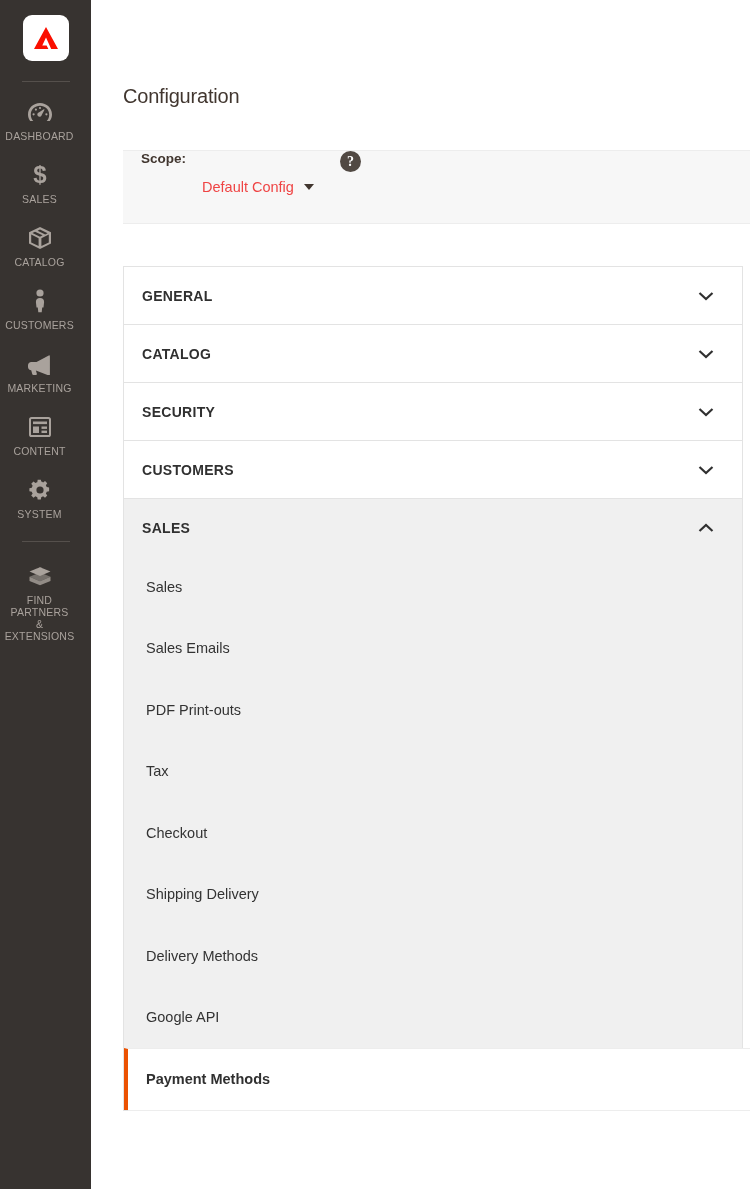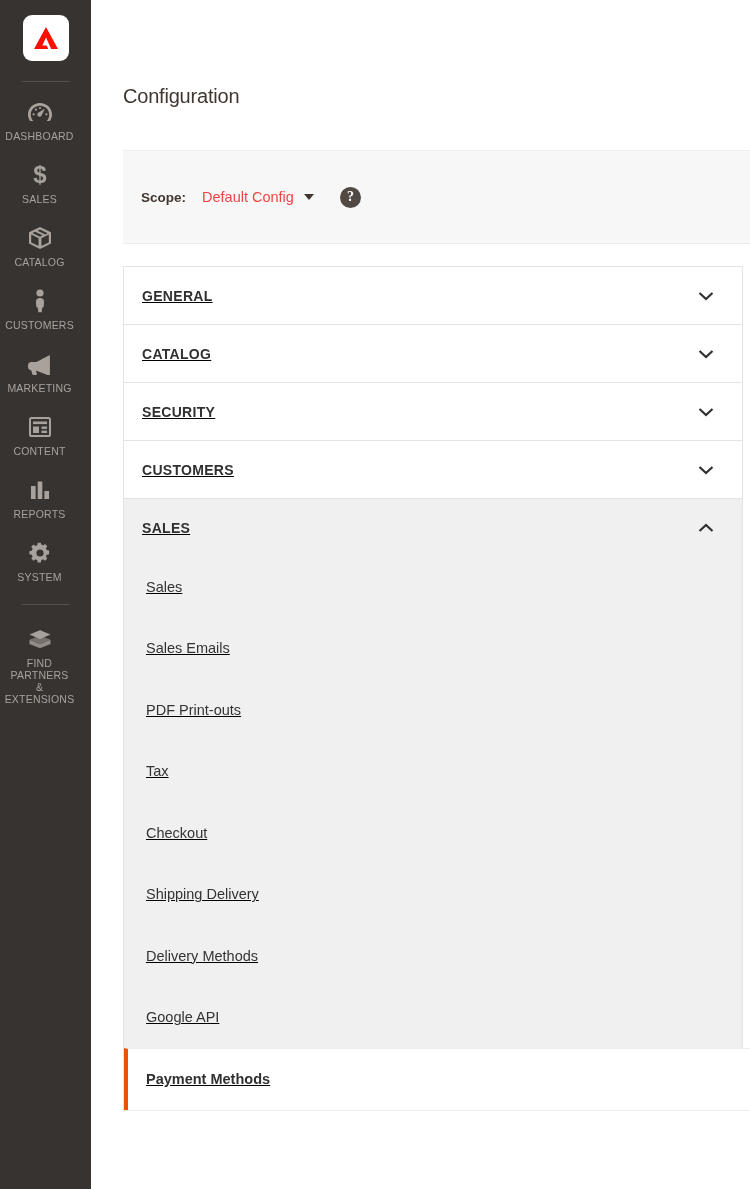--- a/index.html
+++ b/index.html
@@ -76,25 +76,25 @@
     padding: 78px 0 0 32px;
     letter-spacing: -0.2px;
     line-height: 36px;
   }
 
   
   .scope-bar {
     position: absolute;
     left: 32px; right: 0;
     top: 150px;
-    height: 94px;
+    height: 74px;
     background: #f7f7f7;
     border-top: 1px solid #ededed;
     border-bottom: 1px solid #ededed;
-    display: flex; align-items: center;
+    display: flex; 
     padding-left: 18px;
   }
   .scope-label {
     font-size: 13.5px; font-weight: bold;
     color: #41362f;
     margin-right: 16px;
   }
   .scope-select {
     display: flex; align-items: center;
     cursor: pointer;
@@ -123,21 +123,20 @@
   }
 
   
   .accordion {
     position: absolute;
     left: 32px; top: 266px;
     width: 620px;
     border: 1px solid #e3e3e3;
     border-bottom: none;
     background: #ffffff;
-    text-decoration: underline;
   }
   .acc-section { border-bottom: 1px solid #e3e3e3; }
   .acc-header {
     height: 57px;
     display: flex; align-items: center; justify-content: space-between;
     padding: 0 28px 0 18px;
     background: #ffffff;
     cursor: pointer;
   }
   .acc-header.open { background: #f0f0f0; }
@@ -242,30 +241,20 @@
           <span class="nav-icon">
             <svg width="24" height="24" viewBox="0 0 24 24">
               <rect x="2" y="3" width="20" height="18" rx="1.6" fill="none" stroke="#a9a29c" stroke-width="2"></rect>
               <rect x="5" y="6.5" width="14" height="2.6" class="ico-fill"></rect>
               <rect x="5" y="11.5" width="6" height="6.5" class="ico-fill"></rect>
               <rect x="13.5" y="11.5" width="5.5" height="2.4" class="ico-fill"></rect>
               <rect x="13.5" y="15.6" width="5.5" height="2.4" class="ico-fill"></rect>
             </svg>
           </span>
           <span class="nav-label">CONTENT</span>
-        </div>
-        <div class="nav-item">
-          <span class="nav-icon">
-            <svg width="24" height="24" viewBox="0 0 24 24">
-              <rect x="3" y="8" width="4.6" height="13" class="ico-fill"></rect>
-              <rect x="9.7" y="3.5" width="4.6" height="17.5" class="ico-fill"></rect>
-              <rect x="16.4" y="13" width="4.6" height="8" class="ico-fill"></rect>
-            </svg>
-          </span>
-          <span class="nav-label">REPORTS</span>
         </div>
         <div class="nav-item">
           <span class="nav-icon">
             <svg width="24" height="24" viewBox="0 0 24 24">
               <path class="ico-fill" d="M21.3 13.7v-3.4l-2.6-.4c-.2-.7-.5-1.4-.9-2l1.5-2.1-2.4-2.4-2.1 1.5c-.6-.4-1.3-.7-2-.9L12.4 2H9l-.4 2.6c-.7.2-1.4.5-2 .9L4.5 4 2.1 6.4l1.5 2.1c-.4.6-.7 1.3-.9 2L.1 11v3.4l2.6.4c.2.7.5 1.4.9 2l-1.5 2.1 2.4 2.4 2.1-1.5c.6.4 1.3.7 2 .9l.4 2.6h3.4l.4-2.6c.7-.2 1.4-.5 2-.9l2.1 1.5 2.4-2.4-1.5-2.1c.4-.6.7-1.3.9-2l2.6-.4z" transform="translate(1.3,-0.1) scale(0.93)"></path>
               <circle cx="12" cy="12" r="3.6" fill="#373330"></circle>
             </svg>
           </span>
           <span class="nav-label">SYSTEM</span>
         </div>

